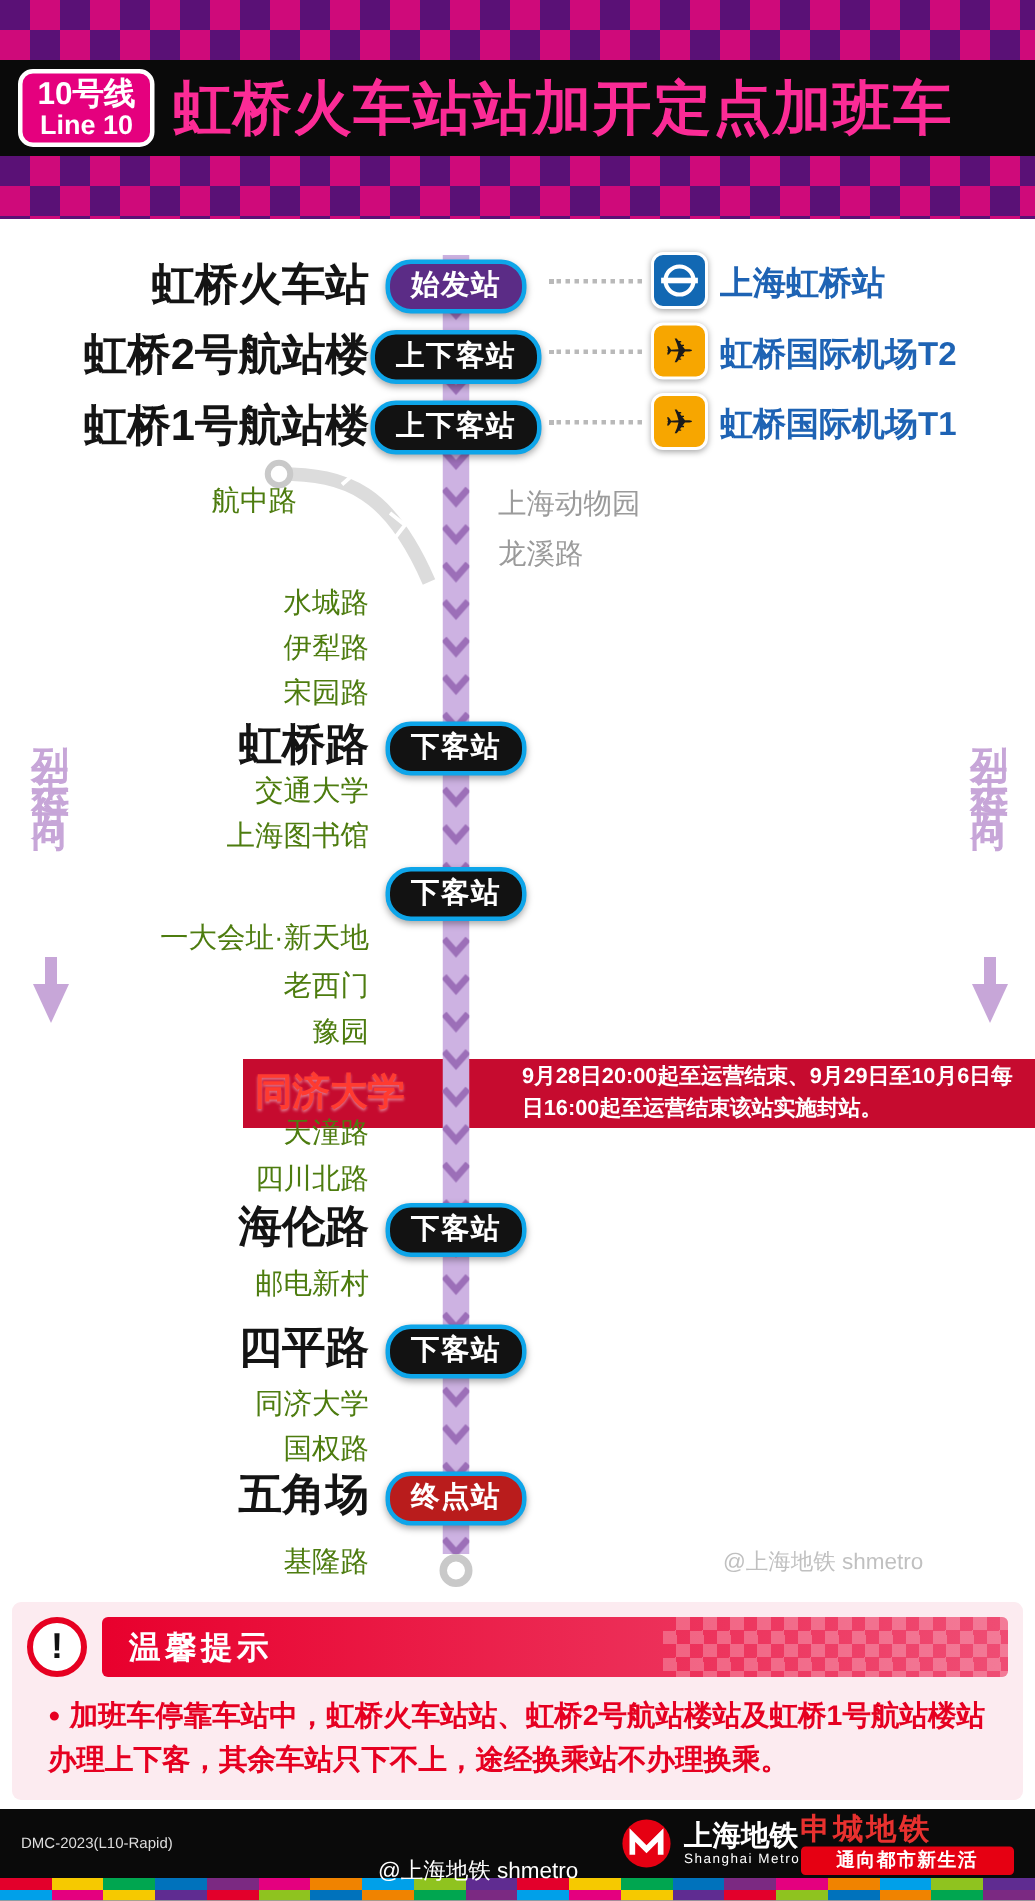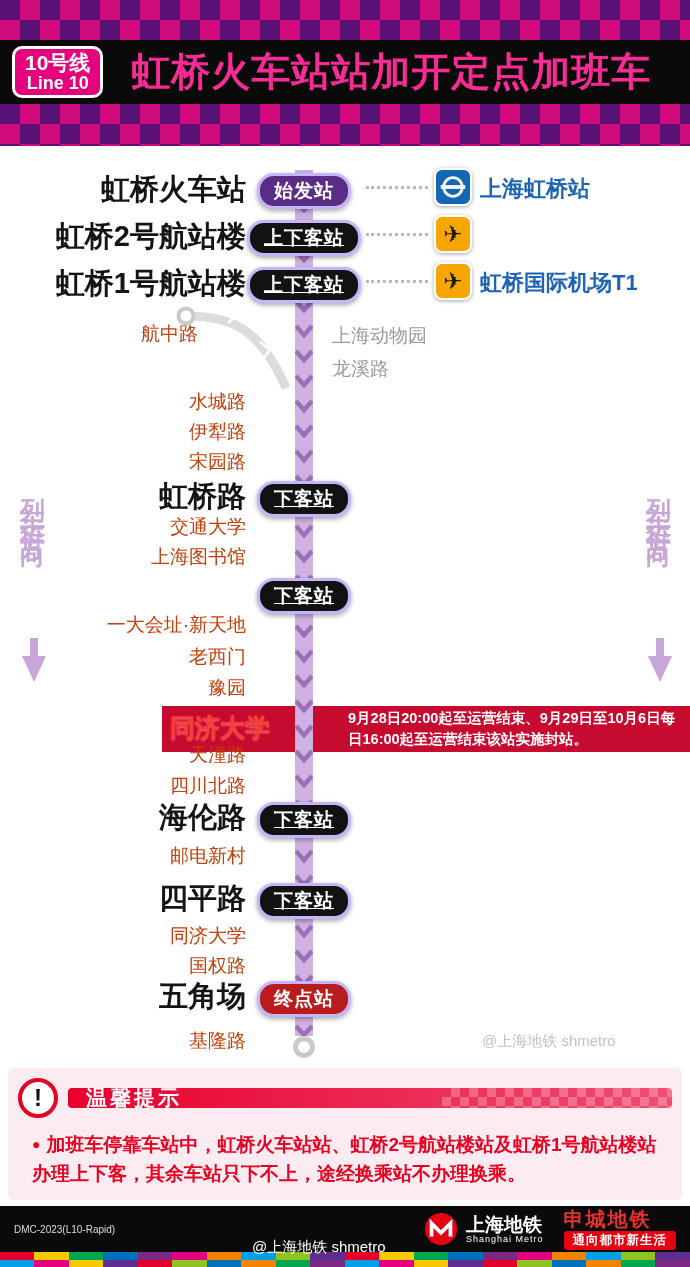--- a/index.html
+++ b/index.html
@@ -13,38 +13,38 @@
       conic-gradient(#5a1176 0 25%, transparent 0 50%, #5a1176 0 75%, transparent 0) 20px 0/40px 40px,
       #160314;}
   .checker.mid{height:42px;}
 
   
   .hdr{height:64px;background:#0a0a0a;display:flex;align-items:center;padding:0 12px;box-sizing:border-box;}
   .line-badge{background:#e5007e;border:3px solid #fff;border-radius:10px;color:#fff;
       text-align:center;padding:3px 10px;line-height:1.05;margin-right:12px;flex:0 0 auto;}
   .line-badge .cn{font-size:21px;font-weight:900;}
   .line-badge .en{font-size:18px;font-weight:700;}
-  .hdr h1{margin:16px;font-size:39px;font-weight:900;color:#fb2b96;letter-spacing:1px;white-space:nowrap;}
+  .hdr h1{margin:0;font-size:39px;font-weight:900;color:#fb2b96;letter-spacing:1px;white-space:nowrap;}
 
   
   .map{position:relative;height:916px;background:#fff;}
   .metro-line{position:absolute;left:295px;top:24px;z-index:3;}
   .terminal-circle{position:absolute;left:293px;top:890px;width:22px;height:22px;background:#fff;
       border:5px solid #c9c9c9;border-radius:50%;box-sizing:border-box;z-index:4;}
   .branch{position:absolute;left:172px;top:154px;z-index:1;}
 
   .major-name{position:absolute;right:444px;font-size:29px;font-weight:900;color:#141414;white-space:nowrap;z-index:5;}
-  .minor-left{position:absolute;right:444px;font-size:19px;color:#c2410c;white-space:nowrap;z-index:5;}
+  .minor-left{position:absolute;right:444px;font-size:19px;color:#4d7c0f;white-space:nowrap;z-index:5;}
   .minor-right{position:absolute;left:332px;font-size:19px;color:#9b9b9b;white-space:nowrap;z-index:5;}
 
   .badge{position:absolute;left:304px;transform:translateX(-50%);padding:0 14px;height:30px;border-radius:17px;
-      color:#fff;font-weight:900;font-size:19px;line-height:30px;text-align:center;border:3px solid #c4b5fd;
+      color:#fff;font-weight:900;font-size:19px;line-height:30px;text-align:center;border:3px solid #0ea5e9;
       box-shadow:0 2px 5px rgba(0,0,0,.35);z-index:6;white-space:nowrap;letter-spacing:1px;}
   .badge-origin{background:#5b2c86;}
-  .badge-stop{background:#121212;text-decoration:underline;}
+  .badge-stop{background:#121212;}
   .badge-terminal{background:#b91c1c;}
 
   .dots{position:absolute;left:366px;width:62px;border-top:3px dotted #b9b9b9;z-index:4;}
   .dest-icon{position:absolute;left:434px;width:38px;height:38px;border-radius:8px;border:2px solid #fff;
       box-shadow:0 1px 4px rgba(0,0,0,.35);display:flex;align-items:center;justify-content:center;
       box-sizing:border-box;z-index:5;}
   .dest-icon.railway{background:#1268b3;}
   .dest-icon.airport{background:#f7a600;color:#1a1a1a;font-size:23px;font-weight:700;}
   .dest-label{position:absolute;left:480px;font-size:22px;font-weight:900;color:#1e63b4;white-space:nowrap;z-index:5;}
 
@@ -63,38 +63,38 @@
   .dir-arrow.right{left:646px;top:492px;}
 
   .wm-mid{position:absolute;left:482px;top:886px;font-size:15px;color:rgba(140,140,140,.55);z-index:7;white-space:nowrap;}
 
   
   .tips{margin:6px 8px;height:132px;background:#fcebf0;border-radius:6px;box-sizing:border-box;position:relative;}
   .tips-header{display:flex;align-items:center;gap:10px;padding:10px 10px 0 10px;}
   .excl{flex:0 0 auto;width:40px;height:40px;border-radius:50%;background:#fff;border:4px solid #e60021;
       box-sizing:border-box;display:flex;align-items:center;justify-content:center;
       font-size:24px;font-weight:900;color:#111;}
-  .tips-bar{position:relative;flex:1;height:20px;border-radius:4px;background:linear-gradient(90deg,#e8002d,#ef4d74);
+  .tips-bar{position:relative;flex:1;height:40px;border-radius:4px;background:linear-gradient(90deg,#e8002d,#ef4d74);
       display:flex;align-items:center;overflow:hidden;}
   .tips-bar::after{content:"";position:absolute;right:0;top:0;bottom:0;width:230px;
       background:conic-gradient(rgba(255,255,255,.25) 0 25%, transparent 0 50%, rgba(255,255,255,.25) 0 75%, transparent 0) 0 0/18px 18px;}
   .tips-title{padding-left:18px;color:#fff;font-size:21px;font-weight:900;letter-spacing:3px;position:relative;z-index:1;}
   .tips-body{padding:12px 22px 0 24px;color:#e60021;font-size:19px;font-weight:800;line-height:1.55;}
   .tips-body .bullet{margin-right:6px;font-size:14px;vertical-align:2px;}
 
   
   .footer{height:46px;background:#0a0a0a;display:flex;align-items:center;padding:0 14px;box-sizing:border-box;}
   .dmc-code{font-size:10px;color:#ddd;}
-  .logo-cluster{display:flex;align-items:center;gap:8px;margin-left:auto;margin-right:20px;}
+  .logo-cluster{display:flex;align-items:center;gap:8px;margin-left:auto;}
   .logo-text .cn{font-size:19px;font-weight:900;color:#fff;line-height:1;}
   .logo-text .en{font-size:9px;color:#fff;letter-spacing:1px;}
   .slogans{text-align:left;}
   .slogan1{font-size:20px;font-weight:900;color:#e8312f;line-height:1.1;letter-spacing:2px;}
   .slogan2{display:inline-block;font-size:12.5px;font-weight:700;color:#fff;background:#e60012;
-      padding:1px 9px;border-radius:3px;letter-spacing:1px;}
+      padding:1px 24px;border-radius:3px;letter-spacing:1px;}
 
   .bottom-strip{height:15px;}
   .strip-row{height:7.5px;}
   .strip-row.a{background:linear-gradient(90deg,
       #e3002b 0 5%,#f6c900 5% 10%,#00a650 10% 15%,#0072bc 15% 20%,#7b2982 20% 25%,
       #e4007f 25% 30%,#f08300 30% 35%,#00a0e9 35% 40%,#8fc31f 40% 45%,#5f2c91 45% 50%,
       #e3002b 50% 55%,#f6c900 55% 60%,#00a650 60% 65%,#0072bc 65% 70%,#7b2982 70% 75%,
       #e4007f 75% 80%,#f08300 80% 85%,#00a0e9 85% 90%,#8fc31f 90% 95%,#5f2c91 95% 100%);}
   .strip-row.b{background:linear-gradient(90deg,
       #00a0e9 0 5%,#e4007f 5% 10%,#f6c900 10% 15%,#5f2c91 15% 20%,#e3002b 20% 25%,
@@ -154,20 +154,21 @@
       </svg>
     </div>
     <div class="dest-label" style="top:28px">上海虹桥站</div>
 
     <div class="major-name" style="top:71px">虹桥2号航站楼</div>
     <div class="badge badge-stop" style="top:74px">上下客站</div>
     <div class="dots" style="top:87px"></div>
     <div class="dest-icon airport" style="top:69px">
         <span>✈</span>
       </div>
+    <div class="dest-label" style="top:75px">虹桥国际机场T2</div>
 
     <div class="major-name" style="top:118px">虹桥1号航站楼</div>
     <div class="badge badge-stop" style="top:121px">上下客站</div>
     <div class="dots" style="top:134px"></div>
     <div class="dest-icon airport" style="top:116px">
         <span>✈</span>
       </div>
     <div class="dest-label" style="top:122px">虹桥国际机场T1</div>
 
     <div class="minor-left" style="top:175px;right:492px">航中路</div>

